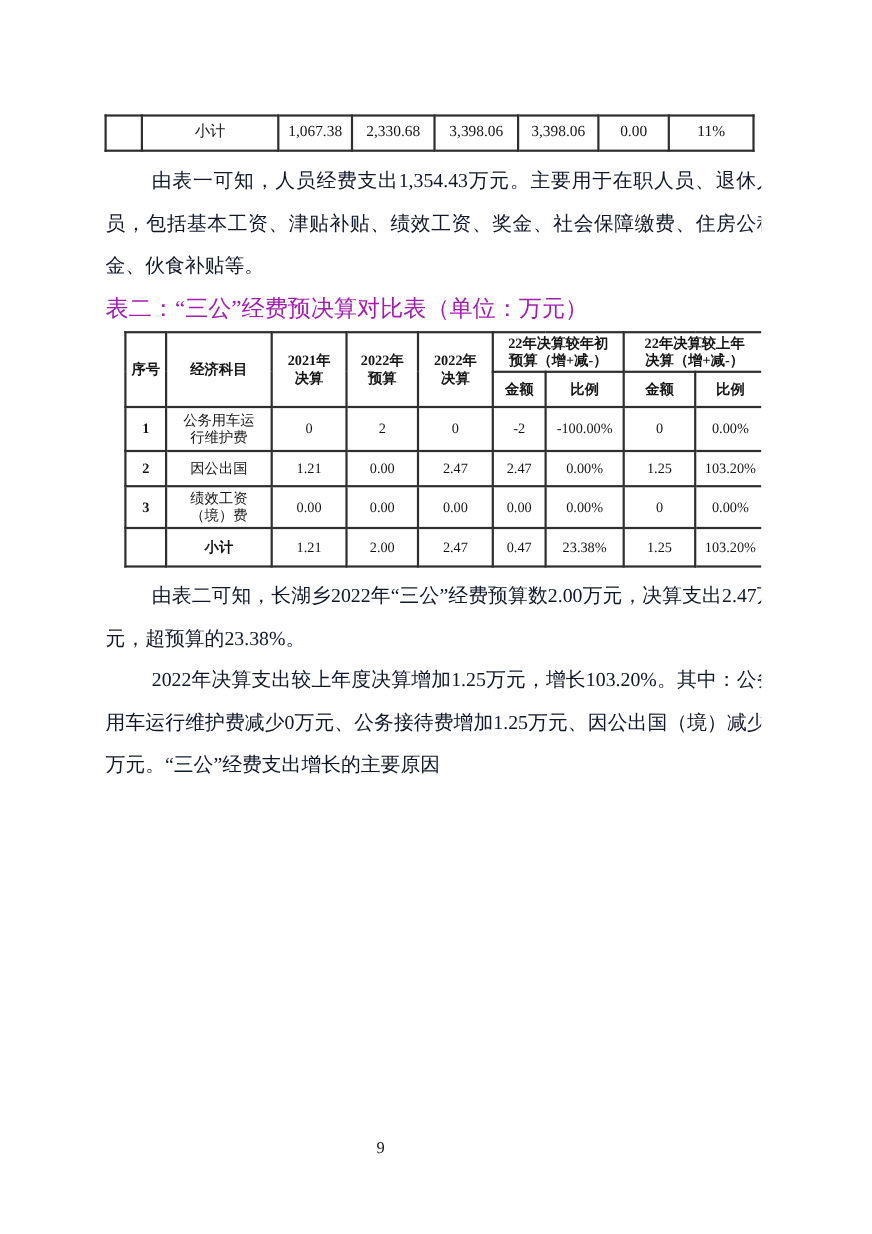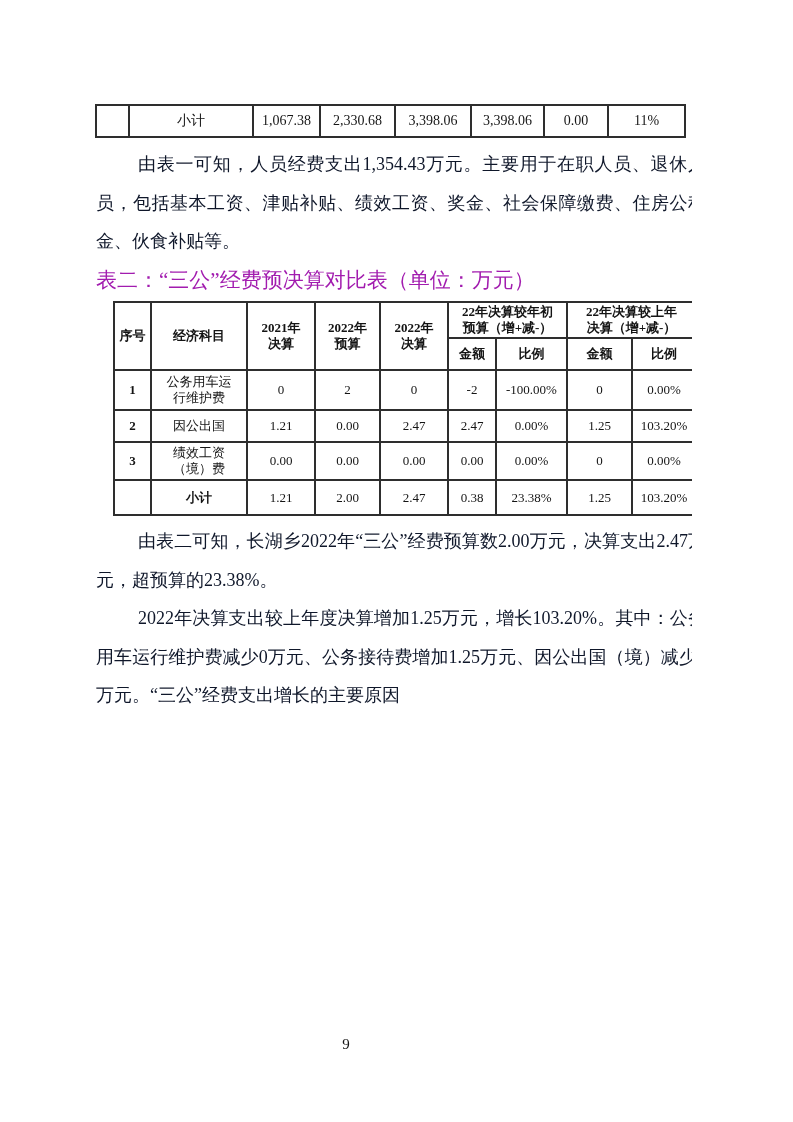--- a/index.html
+++ b/index.html
@@ -206,21 +206,21 @@
         <td>0.00%</td>
         <td>0</td>
         <td>0.00%</td>
       </tr>
       <tr class="r4">
         <td></td>
         <td class="hd">小计</td>
         <td>1.21</td>
         <td>2.00</td>
         <td>2.47</td>
-        <td>0.38</td>
+        <td>0.47</td>
         <td>23.38%</td>
         <td>1.25</td>
         <td>103.20%</td>
       </tr>
     </tbody>
       </table>
 
     <p class="body after-table">由表二可知，长湖乡2022年“三公”经费预算数2.00万元，决算支出2.47万元，超预算的23.38%。</p>
 
     <p class="body">2022年决算支出较上年度决算增加1.25万元，增长103.20%。其中：公务用车运行维护费减少0万元、公务接待费增加1.25万元、因公出国（境）减少0万元。“三公”经费支出增长的主要原因</p>

